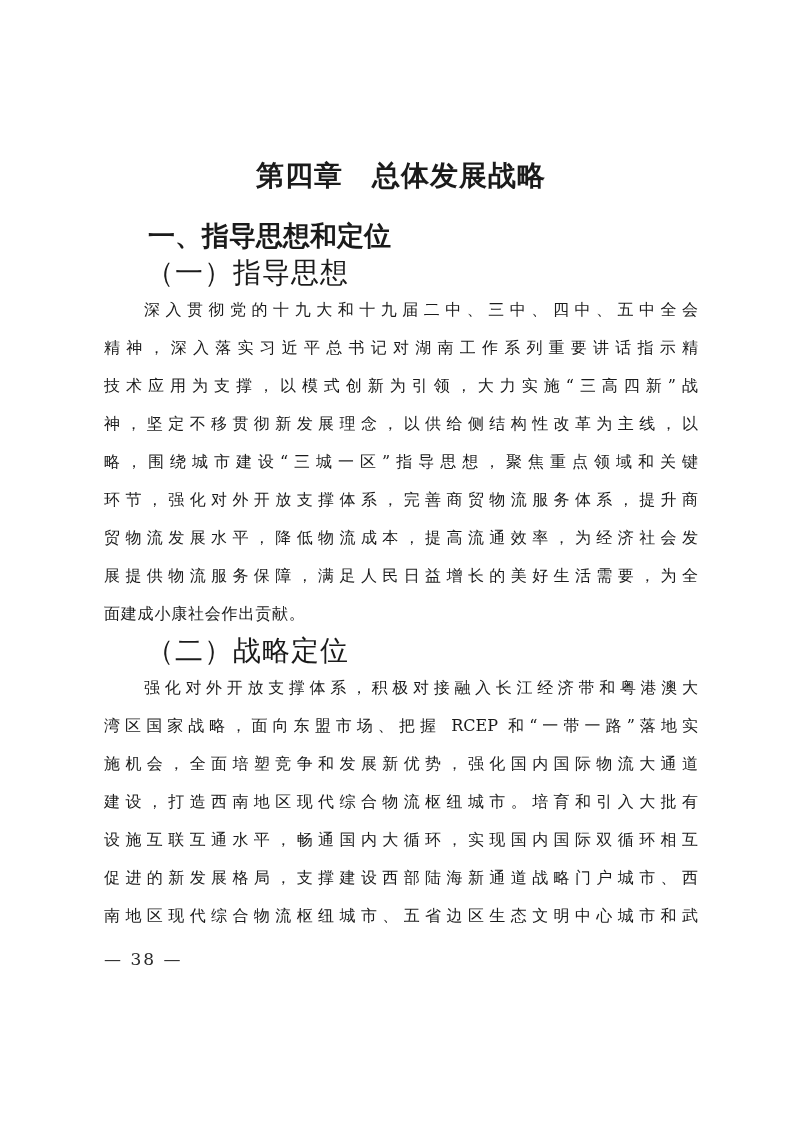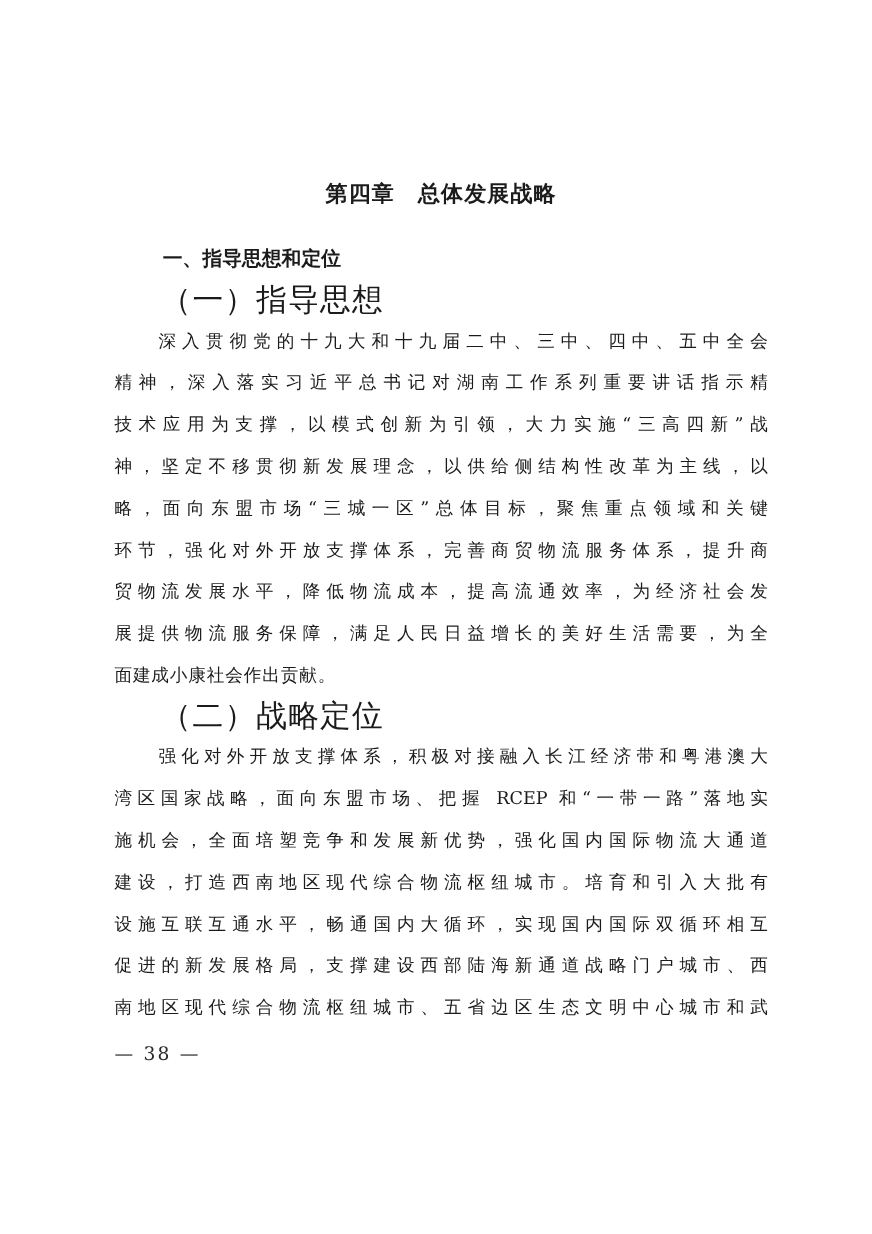--- a/index.html
+++ b/index.html
@@ -14,30 +14,30 @@
     font-family:"DejaVu Serif", serif;
   }
   .content {
     position:absolute;
     left:104px; top:159px;
     width:594px;
   }
   .chapter-title {
     font-family:"DejaVu Sans", sans-serif;
     font-weight:700;
-    font-size:20px;
+    font-size:28px;
     line-height:34px;
     text-align:center;
     letter-spacing:1px;
     margin:0 0 26px 0;
   }
   .section-heading {
     font-family:"DejaVu Sans", sans-serif;
     font-weight:700;
-    font-size:18px;
+    font-size:27px;
     line-height:34px;
     padding-left:44px;
     margin:0 0 2px 0;
   }
   .subsection-label {
     font-weight:400;
     font-size:28px;
     line-height:36px;
     padding-left:42px;
     letter-spacing:1px;
@@ -74,21 +74,21 @@
 
     <h2 class="section-heading">一、指导思想和定位</h2>
 
     <h3 class="subsection-label">（一）指导思想</h3>
 
     <div class="paragraph">
       <div class="line first">深入贯彻党的十九大和十九届二中、三中、四中、五中全会</div>
       <div class="line">精神，深入落实习近平总书记对湖南工作系列重要讲话指示精</div>
       <div class="line">技术应用为支撑，以模式创新为引领，大力实施“三高四新”战</div>
       <div class="line">神，坚定不移贯彻新发展理念，以供给侧结构性改革为主线，以</div>
-      <div class="line">略，面向东盟市场“三城一区”总体目标，聚焦重点领域和关键</div>
+      <div class="line">略，围绕城市建设“三城一区”指导思想，聚焦重点领域和关键</div>
       <div class="line">环节，强化对外开放支撑体系，完善商贸物流服务体系，提升商</div>
       <div class="line">贸物流发展水平，降低物流成本，提高流通效率，为经济社会发</div>
       <div class="line">展提供物流服务保障，满足人民日益增长的美好生活需要，为全</div>
       <div class="line last">面建成小康社会作出贡献。</div>
     </div>
 
     <h3 class="subsection-label">（二）战略定位</h3>
 
     <div class="paragraph">
       <div class="line first">强化对外开放支撑体系，积极对接融入长江经济带和粤港澳大</div>

